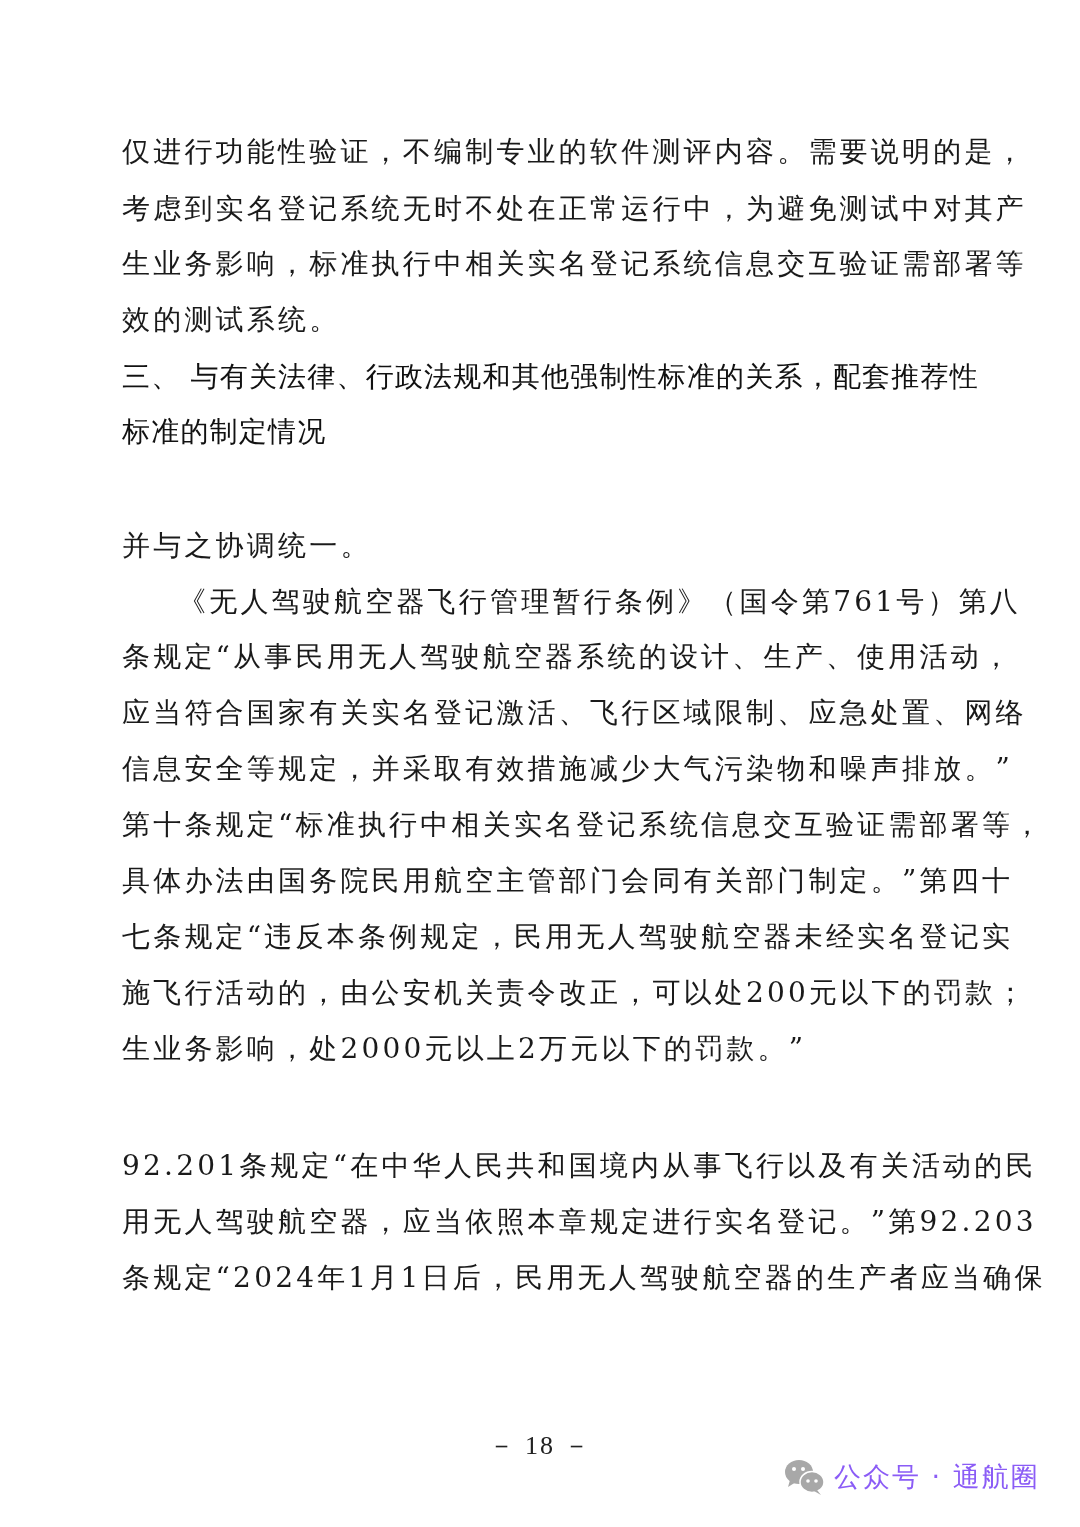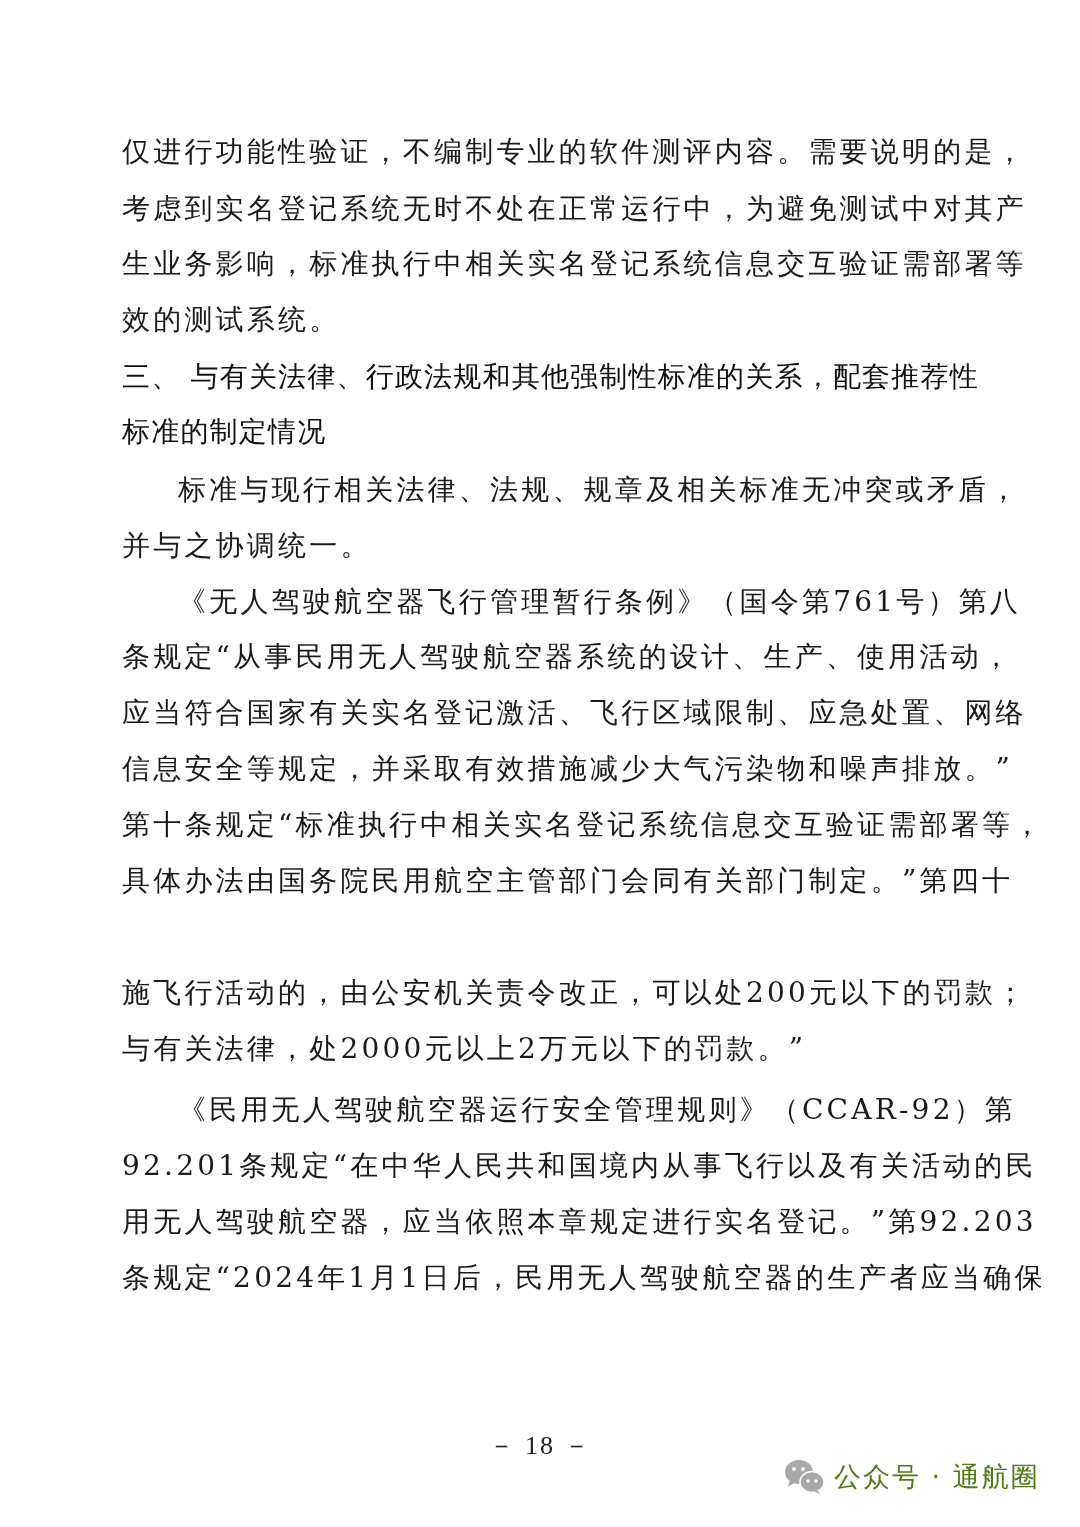--- a/index.html
+++ b/index.html
@@ -51,21 +51,21 @@
       color: #222;
       letter-spacing: 2px;
     }
     .watermark {
       position: absolute;
       top: 1458px;
       left: 784px;
       display: flex;
       align-items: center;
       gap: 8px;
-      color: #4d7c0f;
+      color: #8b5cf6;
       font-family: "DejaVu Sans", sans-serif;
       font-size: 27px;
       letter-spacing: 2px;
     }
     .wechat-icon {
       width: 42px;
       height: 38px;
       position: relative;
     }
   </style>
@@ -75,33 +75,32 @@
 <div class="page">
 
   <div class="line" style="top:132px">仅进行功能性验证，不编制专业的软件测评内容。需要说明的是，</div>
   <div class="line" style="top:244px">生业务影响，标准执行中相关实名登记系统信息交互验证需部署等</div>
   <div class="line" style="top:189px">考虑到实名登记系统无时不处在正常运行中，为避免测试中对其产</div>
   <div class="line" style="top:300px">效的测试系统。</div>
 
   <div class="line heading" style="top:357px">三、 与有关法律、行政法规和其他强制性标准的关系，配套推荐性</div>
   <div class="line heading" style="top:412px">标准的制定情况</div>
 
-  <div class="line indent" style="top:470px">标准与现行相关法律、法规、规章及相关标准无冲突或矛盾，</div>
   <div class="line" style="top:526px">并与之协调统一。</div>
 
   <div class="line indent" style="top:582px">《无人驾驶航空器飞行管理暂行条例》（国令第761号）第八</div>
   <div class="line" style="top:637px">条规定“从事民用无人驾驶航空器系统的设计、生产、使用活动，</div>
   <div class="line" style="top:693px">应当符合国家有关实名登记激活、飞行区域限制、应急处置、网络</div>
   <div class="line" style="top:749px">信息安全等规定，并采取有效措施减少大气污染物和噪声排放。”</div>
   <div class="line" style="top:805px">第十条规定“标准执行中相关实名登记系统信息交互验证需部署等，</div>
   <div class="line" style="top:861px">具体办法由国务院民用航空主管部门会同有关部门制定。”第四十</div>
+  <div class="line" style="top:917px">七条规定“违反本条例规定，民用无人驾驶航空器未经实名登记实</div>
   <div class="line" style="top:973px">施飞行活动的，由公安机关责令改正，可以处200元以下的罚款；</div>
-  <div class="line" style="top:1029px">与有关法律，处2000元以上2万元以下的罚款。”</div>
+  <div class="line" style="top:1029px">生业务影响，处2000元以上2万元以下的罚款。”</div>
 
-  <div class="line indent" style="top:1090px">《民用无人驾驶航空器运行安全管理规则》（CCAR-92）第</div>
   <div class="line" style="top:1146px">92.201条规定“在中华人民共和国境内从事飞行以及有关活动的民</div>
   <div class="line" style="top:1202px">用无人驾驶航空器，应当依照本章规定进行实名登记。”第92.203</div>
   <div class="line" style="top:1258px">条规定“2024年1月1日后，民用无人驾驶航空器的生产者应当确保</div>
 
   <div class="page-number">－ 18 －</div>
 
   <div class="watermark">
     <span class="wechat-icon">
       <svg width="42" height="38" viewBox="0 0 42 38">
         <ellipse cx="15" cy="14" rx="14" ry="12" fill="#a8a8a8"></ellipse>

